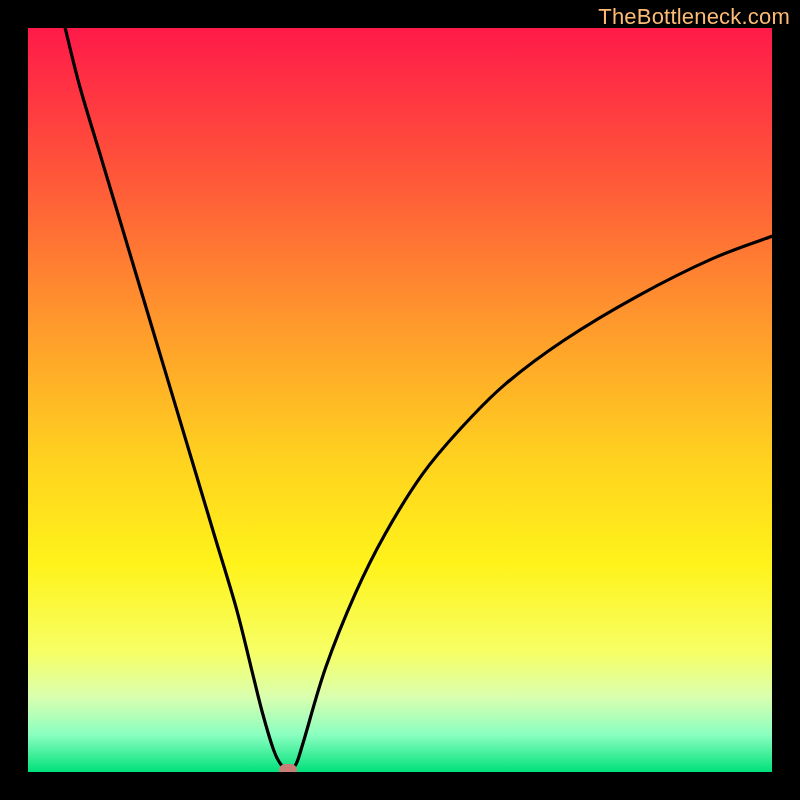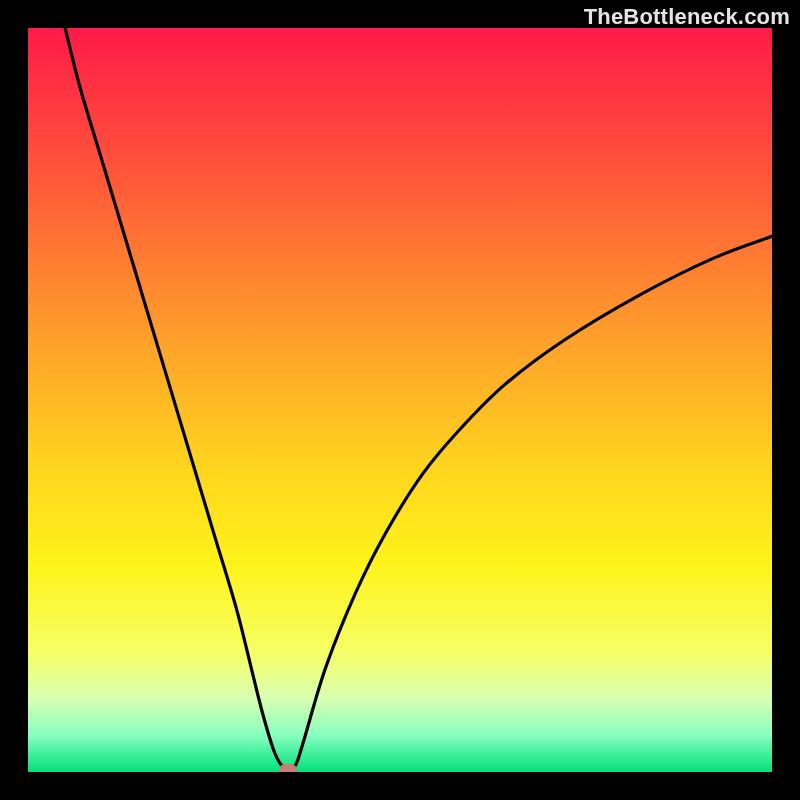--- a/index.html
+++ b/index.html
@@ -32,23 +32,23 @@
     position: absolute;
     top: 0;
     left: 0;
     width: 100%;
     height: 100%;
   }
   .watermark {
     position: absolute;
     top: 4px;
     right: 10px;
-    color: #e5e5e5;
+    color: #fdba74;
     font-size: 22px;
-    font-weight: 700;
+    font-weight: 400;
     letter-spacing: 0.2px;
   }
   .curve-svg {
     position: absolute;
     top: 0;
     left: 0;
     width: 100%;
     height: 100%;
   }
   .marker {

